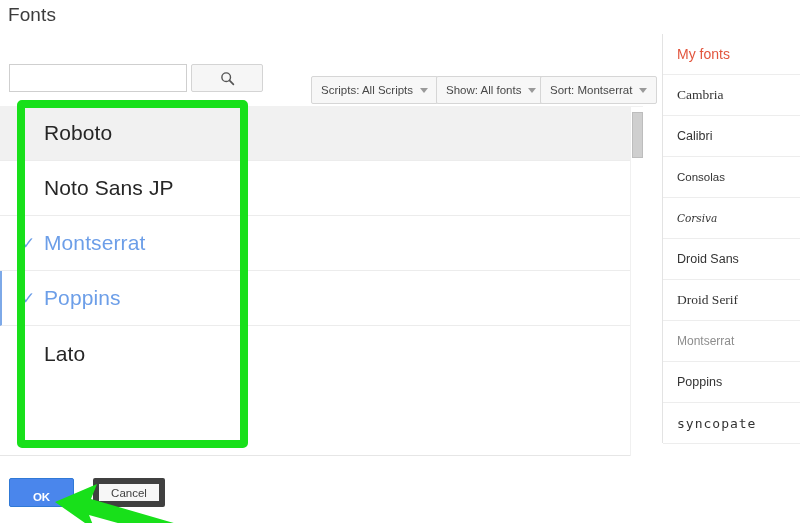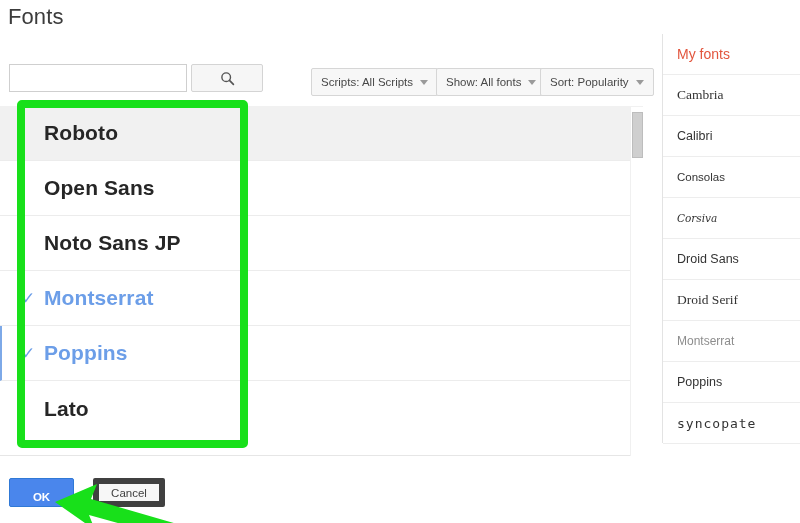--- a/index.html
+++ b/index.html
@@ -14,21 +14,21 @@
     color: #222222;
     overflow: hidden;
     position: relative;
   }
 
   
   .page-title {
     position: absolute;
     left: 8px;
     top: 4px;
-    font-size: 22px;
+    font-size: 19px;
     color: #3c3c3c;
     font-weight: 400;
     letter-spacing: 0.1px;
   }
 
   
   .toolbar {
     position: absolute;
     left: 0;
     top: 64px;
@@ -62,21 +62,21 @@
     display: flex;
     align-items: center;
     justify-content: center;
     cursor: pointer;
     padding: 0;
   }
   .search-button svg { display:block; }
 
   .filter-btn {
     position: absolute;
-    top: 4px;
+    top: 12px;
     height: 28px;
     border: 1px solid #d6d6d6;
     background: #f7f7f7;
     border-radius: 2px;
     font-family: "Liberation Sans", sans-serif;
     font-size: 11.5px;
     color: #484848;
     display: flex;
     align-items: center;
     gap: 7px;
@@ -126,21 +126,21 @@
     width: 32px;
     flex: 0 0 32px;
     font-size: 17px;
     color: #6c9ee8;
     text-align: center;
     line-height: 1;
   }
   .row-label {
     font-size: 21px;
     color: #262626;
-    font-weight: 700;
+    font-weight: 400;
     letter-spacing: 0.1px;
   }
   .font-row.selected .row-label { color: #6c9ee8; }
 
   
   .list-scrollbar {
     position: absolute;
     left: 630px;
     top: 107px;
     width: 13px;
@@ -281,36 +281,32 @@
     <span>Scripts: All Scripts</span>
     <span class="caret"></span>
   </div>
 
   <div class="filter-btn" id="filter-show">
     <span>Show: All fonts</span>
     <span class="caret"></span>
   </div>
 
   <div class="filter-btn" id="filter-sort">
-    <span>Sort: Popularity</span>
+    <span>Sort: Montserrat</span>
     <span class="caret"></span>
   </div>
 </div>
 
 <div class="font-list">
 
   <div class="font-row hovered">
     <span class="row-check"></span>
     <span class="row-label">Roboto</span>
   </div>
 
-  <div class="font-row">
-    <span class="row-check"></span>
-    <span class="row-label">Open Sans</span>
-  </div>
 
   <div class="font-row">
     <span class="row-check"></span>
     <span class="row-label">Noto Sans JP</span>
   </div>
 
   <div class="font-row selected">
     <span class="row-check">✓</span>
     <span class="row-label">Montserrat</span>
   </div>

